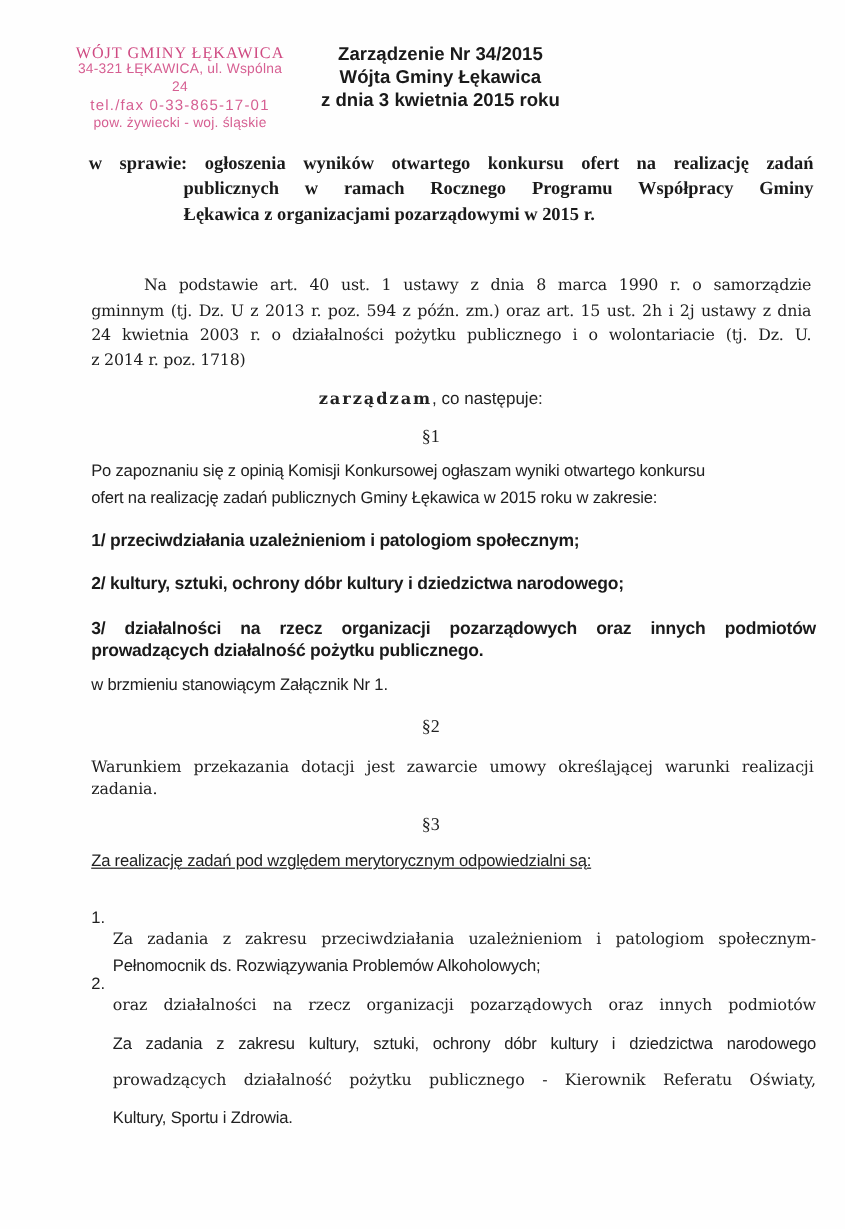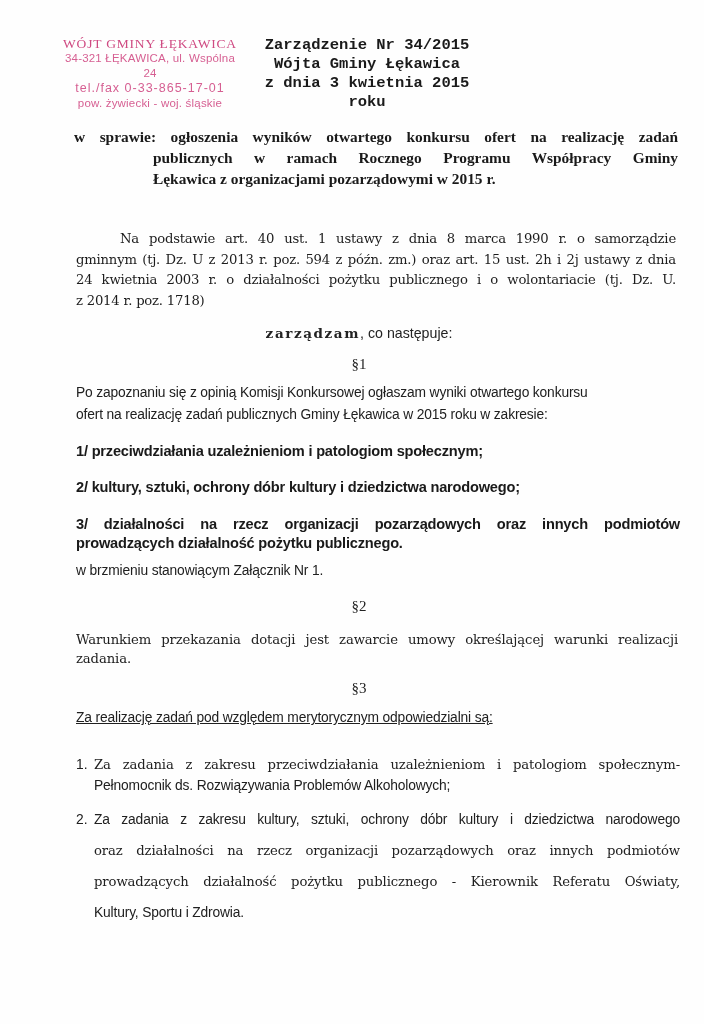--- a/index.html
+++ b/index.html
@@ -47,21 +47,21 @@
       font-size: 12.5px;
       letter-spacing: 1px;
     }
     
     .header {
       position: absolute;
       left: 262px;
       top: 36px;
       width: 210px;
       text-align: center;
-      font-family: Liberation Mono, monospace;
+      font-family: Liberation Sans, sans-serif;
       font-weight: bold;
       font-size: 15.5px;
       line-height: 19px;
       color: #1a1a1a;
     }
     
     .subject {
       position: absolute;
       left: 74px;
       top: 126px;
@@ -189,20 +189,21 @@
       color: #202020;
     }
     .resp-list .num {
       position: absolute;
       left: 0;
       top: 0;
       font-family: "Liberation Sans", "DejaVu Sans", sans-serif;
     }
     .resp-list .lines {
       margin-left: 18px;
+      margin-top: 19px;
     }
     .resp-list .ln {
       display: block;
       text-align: justify;
       text-align-last: justify;
       font-family: "DejaVu Serif", "Liberation Serif", serif;
       font-size: 13.2px;
       letter-spacing: -0.1px;
     }
     .resp-list .ln.sans {
@@ -279,20 +280,20 @@
     <span class="num">1.</span>
     <div class="lines">
       <span class="ln">Za zadania z zakresu przeciwdziałania uzależnieniom i patologiom społecznym-</span>
       <span class="ln sans last">Pełnomocnik ds. Rozwiązywania Problemów Alkoholowych;</span>
     </div>
   </div>
 
   <div class="resp-list resp2">
     <span class="num">2.</span>
     <div class="lines">
+      <span class="ln">oraz działalności na rzecz organizacji pozarządowych oraz innych podmiotów</span>
       <span class="ln sans">Za zadania z zakresu kultury, sztuki, ochrony dóbr kultury i dziedzictwa narodowego</span>
-      <span class="ln">oraz działalności na rzecz organizacji pozarządowych oraz innych podmiotów</span>
       <span class="ln">prowadzących działalność pożytku publicznego - Kierownik Referatu Oświaty,</span>
       <span class="ln sans last">Kultury, Sportu i Zdrowia.</span>
     </div>
   </div>
 
 </div>
 
 </body></html>

